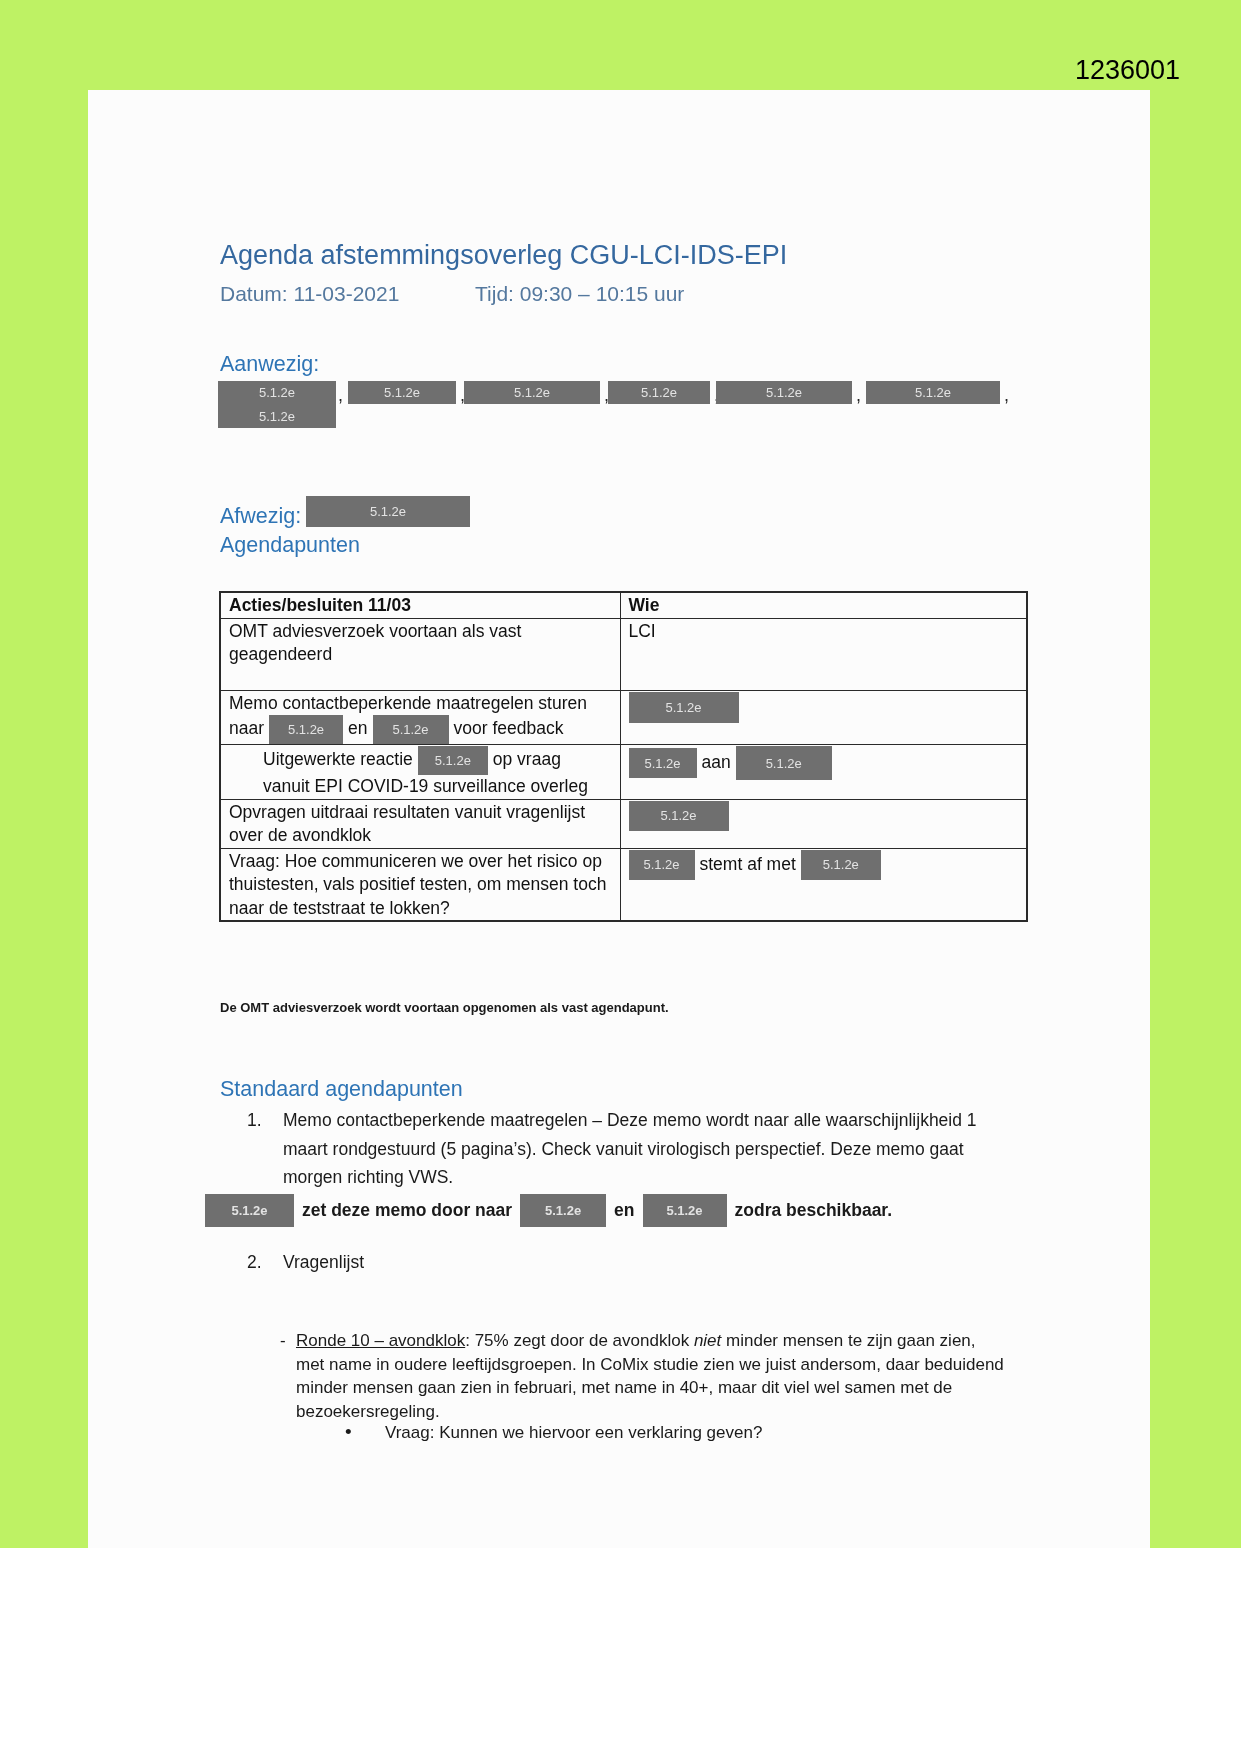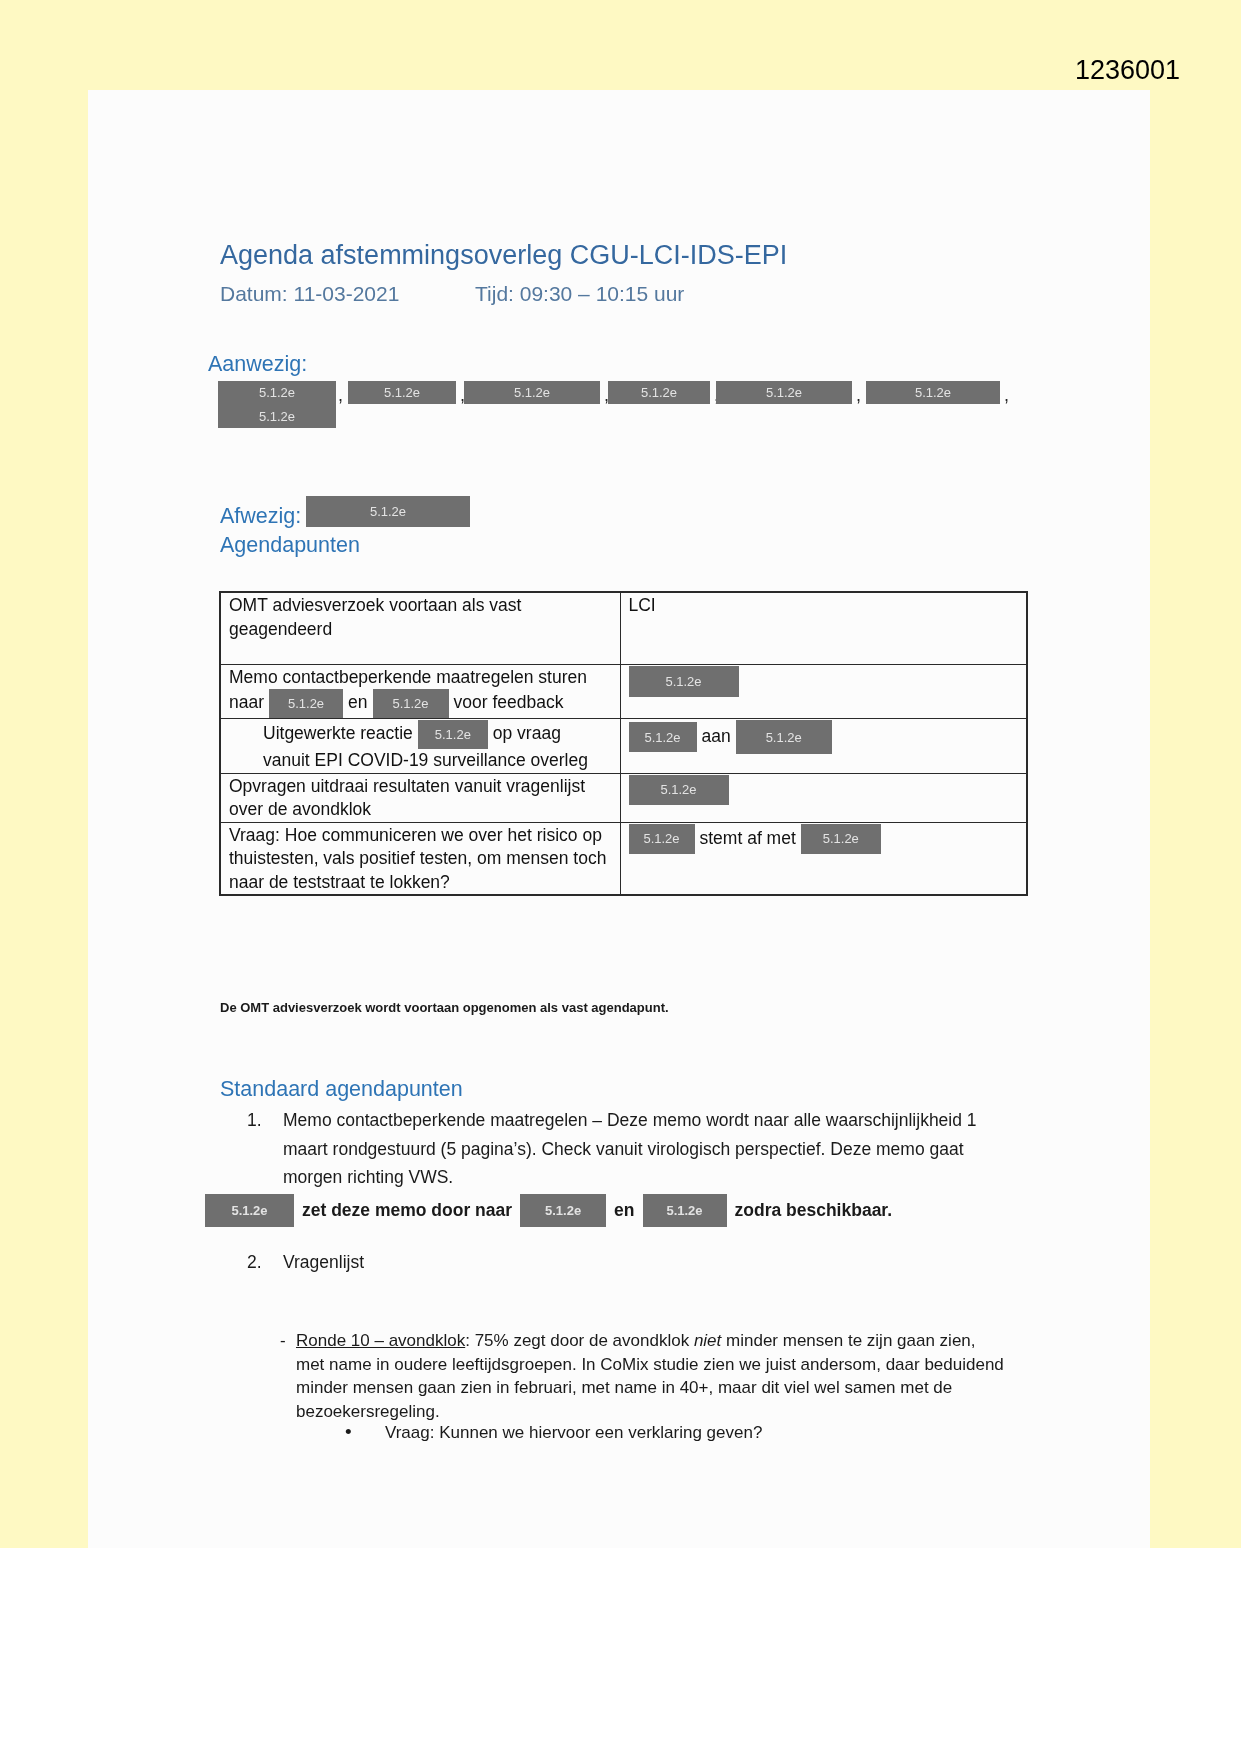--- a/index.html
+++ b/index.html
@@ -1,16 +1,16 @@
 <!DOCTYPE html>
 <html><head>
 <meta charset="utf-8">
 <style>
   html,body{margin:0;padding:0;background:#ffffff;}
-  .page{position:relative;width:1241px;height:1548px;background:#fef9c3;overflow:hidden;
+  .page{position:relative;width:1241px;height:1548px;background:#bef264;overflow:hidden;
         font-family:"Liberation Sans",sans-serif;color:#1a1a1a;}
   .tint{position:absolute;left:88px;top:90px;width:1062px;height:1465px;background:#fcfcfc;}
   .abs{position:absolute;}
   .doc-num{left:990px;top:55px;width:190px;text-align:right;font-size:27px;color:#000;}
   .title{left:220px;top:240px;font-size:27px;color:#35689f;white-space:nowrap;}
   .meta{left:220px;top:282px;width:640px;height:26px;font-size:21px;color:#54789e;white-space:nowrap;}
   .meta .tijd{position:absolute;left:255px;top:0;}
   .heading{font-size:21.5px;color:#2e74b5;white-space:nowrap;}
   .redact{display:inline-flex;align-items:center;justify-content:center;
           background:#6f6f6f;color:#e3e3e3;font-size:13px;line-height:1;}
@@ -56,21 +56,21 @@
 
   <div class="abs doc-num">1236001</div>
 
   <div class="abs title">Agenda afstemmingsoverleg CGU-LCI-IDS-EPI</div>
 
   <div class="abs meta">
     <span>Datum: 11-03-2021</span>
     <span class="tijd">Tijd: 09:30 – 10:15 uur</span>
   </div>
 
-  <div class="abs heading" style="left:208px;top:352px;">Aanwezig:</div>
+  <div class="abs heading" style="left:220px;top:352px;">Aanwezig:</div>
 
   <div class="abs aanwezig-row">
     <div class="tallbox">
       <span>5.1.2e</span>
       <span>5.1.2e</span>
     </div>
     <span class="cm" style="left:120px;">,</span>
     <div class="redact-abs" style="left:130px;top:0;width:108px;height:23px;">5.1.2e</div>
     <span class="cm" style="left:242px;">,</span>
     <div class="redact-abs" style="left:246px;top:0;width:136px;height:23px;">5.1.2e</div>
@@ -89,20 +89,24 @@
   </div>
 
   <div class="abs heading" style="left:220px;top:533px;">Agendapunten</div>
 
   <table class="doc">
     <colgroup>
         <col style="width:400px;">
         <col style="width:407px;">
       </colgroup>
     <tbody>
+        <tr>
+      <td class="hdr" style="height:26px;">Acties/besluiten 11/03</td>
+      <td class="hdr">Wie</td>
+    </tr>
     <tr>
       <td style="height:72px;"><span>OMT adviesverzoek voortaan als vast geagendeerd</span></td>
       <td><span>LCI</span></td>
     </tr>
     <tr>
       <td style="height:49px;">
         <span>Memo contactbeperkende maatregelen sturen naar</span><span class="redact rx" style="width:74px;height:29px;">5.1.2e</span><span>en</span><span class="redact rx" style="width:76px;height:29px;">5.1.2e</span><span>voor feedback</span>
       </td>
       <td>
         <span class="redact rx" style="width:110px;height:31px;margin-left:0;">5.1.2e</span>

